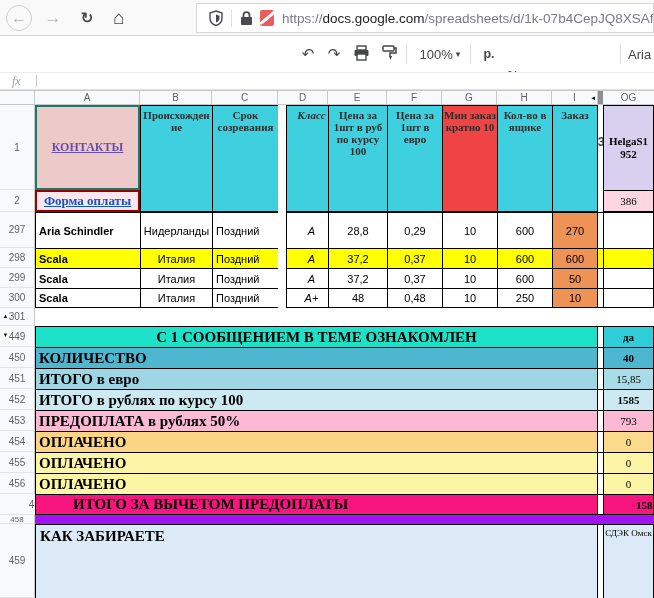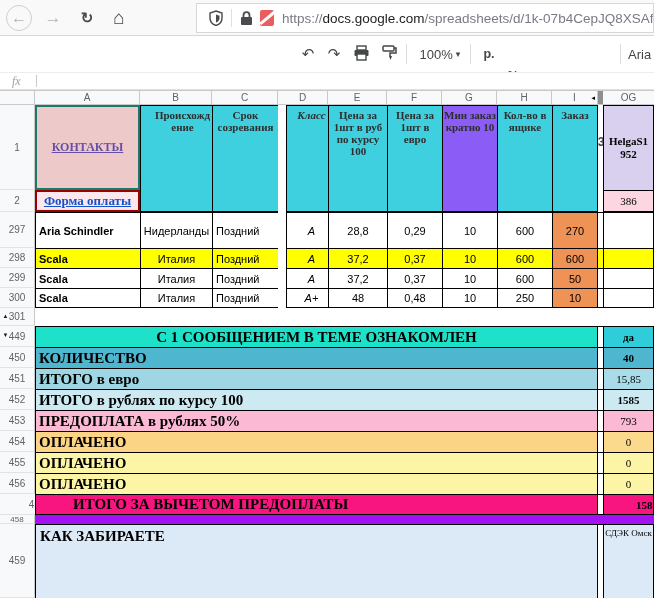--- a/index.html
+++ b/index.html
@@ -214,26 +214,26 @@
   <div class="rn r459">459</div>
   <span class="grp" style="top:313px">▲</span>
   <span class="grp" style="top:332px">▼</span>
 
   <div class="cell c-a r1" style="border: 2px solid rgb(26, 122, 106); background: rgb(238, 201, 202);">
     <span class="linktext" style="font-size: 12px; color: rgb(103, 79, 165);">КОНТАКТЫ</span>
   </div>
   <div class="cell c-a r2" style="border: 2px solid rgb(153, 0, 0); background: rgb(253, 231, 238);">
     <span class="linktext" style="font-size: 13px; color: rgb(19, 83, 201);">Форма оплаты</span>
   </div>
-  <div class="cell c-b r12 bt bl bb hdr-txt wrapany" style="background: rgb(63, 208, 224); padding-left: 12px;">Происхождение</div>
+  <div class="cell c-b r12 bt bl bb hdr-txt wrapany" style="background: rgb(63, 208, 224);">Происхождение</div>
   <div class="cell c-c r12 bt bl bb hdr-txt" style="background: rgb(63, 208, 224);">Срок созревания</div>
   <div class="cell c-d r12 bt bl bb hdr-txt" style="background: rgb(63, 208, 224);">Класс</div>
   <div class="cell c-e r12 bt bl bb hdr-txt" style="background: rgb(63, 208, 224);">Цена за 1шт  в руб по курсу 100</div>
   <div class="cell c-f r12 bt bl bb hdr-txt" style="background: rgb(63, 208, 224);">Цена за 1шт  в евро</div>
-  <div class="cell c-g r12 bt bl bb hdr-txt" style="background: #8b5cf6;">Мин заказ кратно 10</div>
+  <div class="cell c-g r12 bt bl bb hdr-txt" style="background: #ef4444;">Мин заказ кратно 10</div>
   <div class="cell c-h r12 bt bl bb hdr-txt" style="background: rgb(63, 208, 224);">Кол-во в ящике</div>
   <div class="cell c-i r12 bt bl br bb hdr-txt" style="background: rgb(63, 208, 224);">Заказ</div>
   <div class="cell c-og r1 bt bl br serif bold" style="font-size: 11px; text-align: center; line-height: 13px; background: rgb(216, 208, 238);">HelgaS1 952</div>
   <div class="cell c-og r2 bt bl br bb serif" style="font-size: 11px; background: rgb(252, 215, 225);">386</div>
 
   <div class="cell c-a r297 bt bl sans bold datacell leftal">Aria Schindler</div>
   <div class="cell c-b r297 bt bl sans datacell">Нидерланды</div>
   <div class="cell c-c r297 bt bl sans datacell leftal">Поздний</div>
   <div class="cell c-d r297 bt bl sans datacell">A</div>
   <div class="cell c-e r297 bt bl sans datacell">28,8</div>

